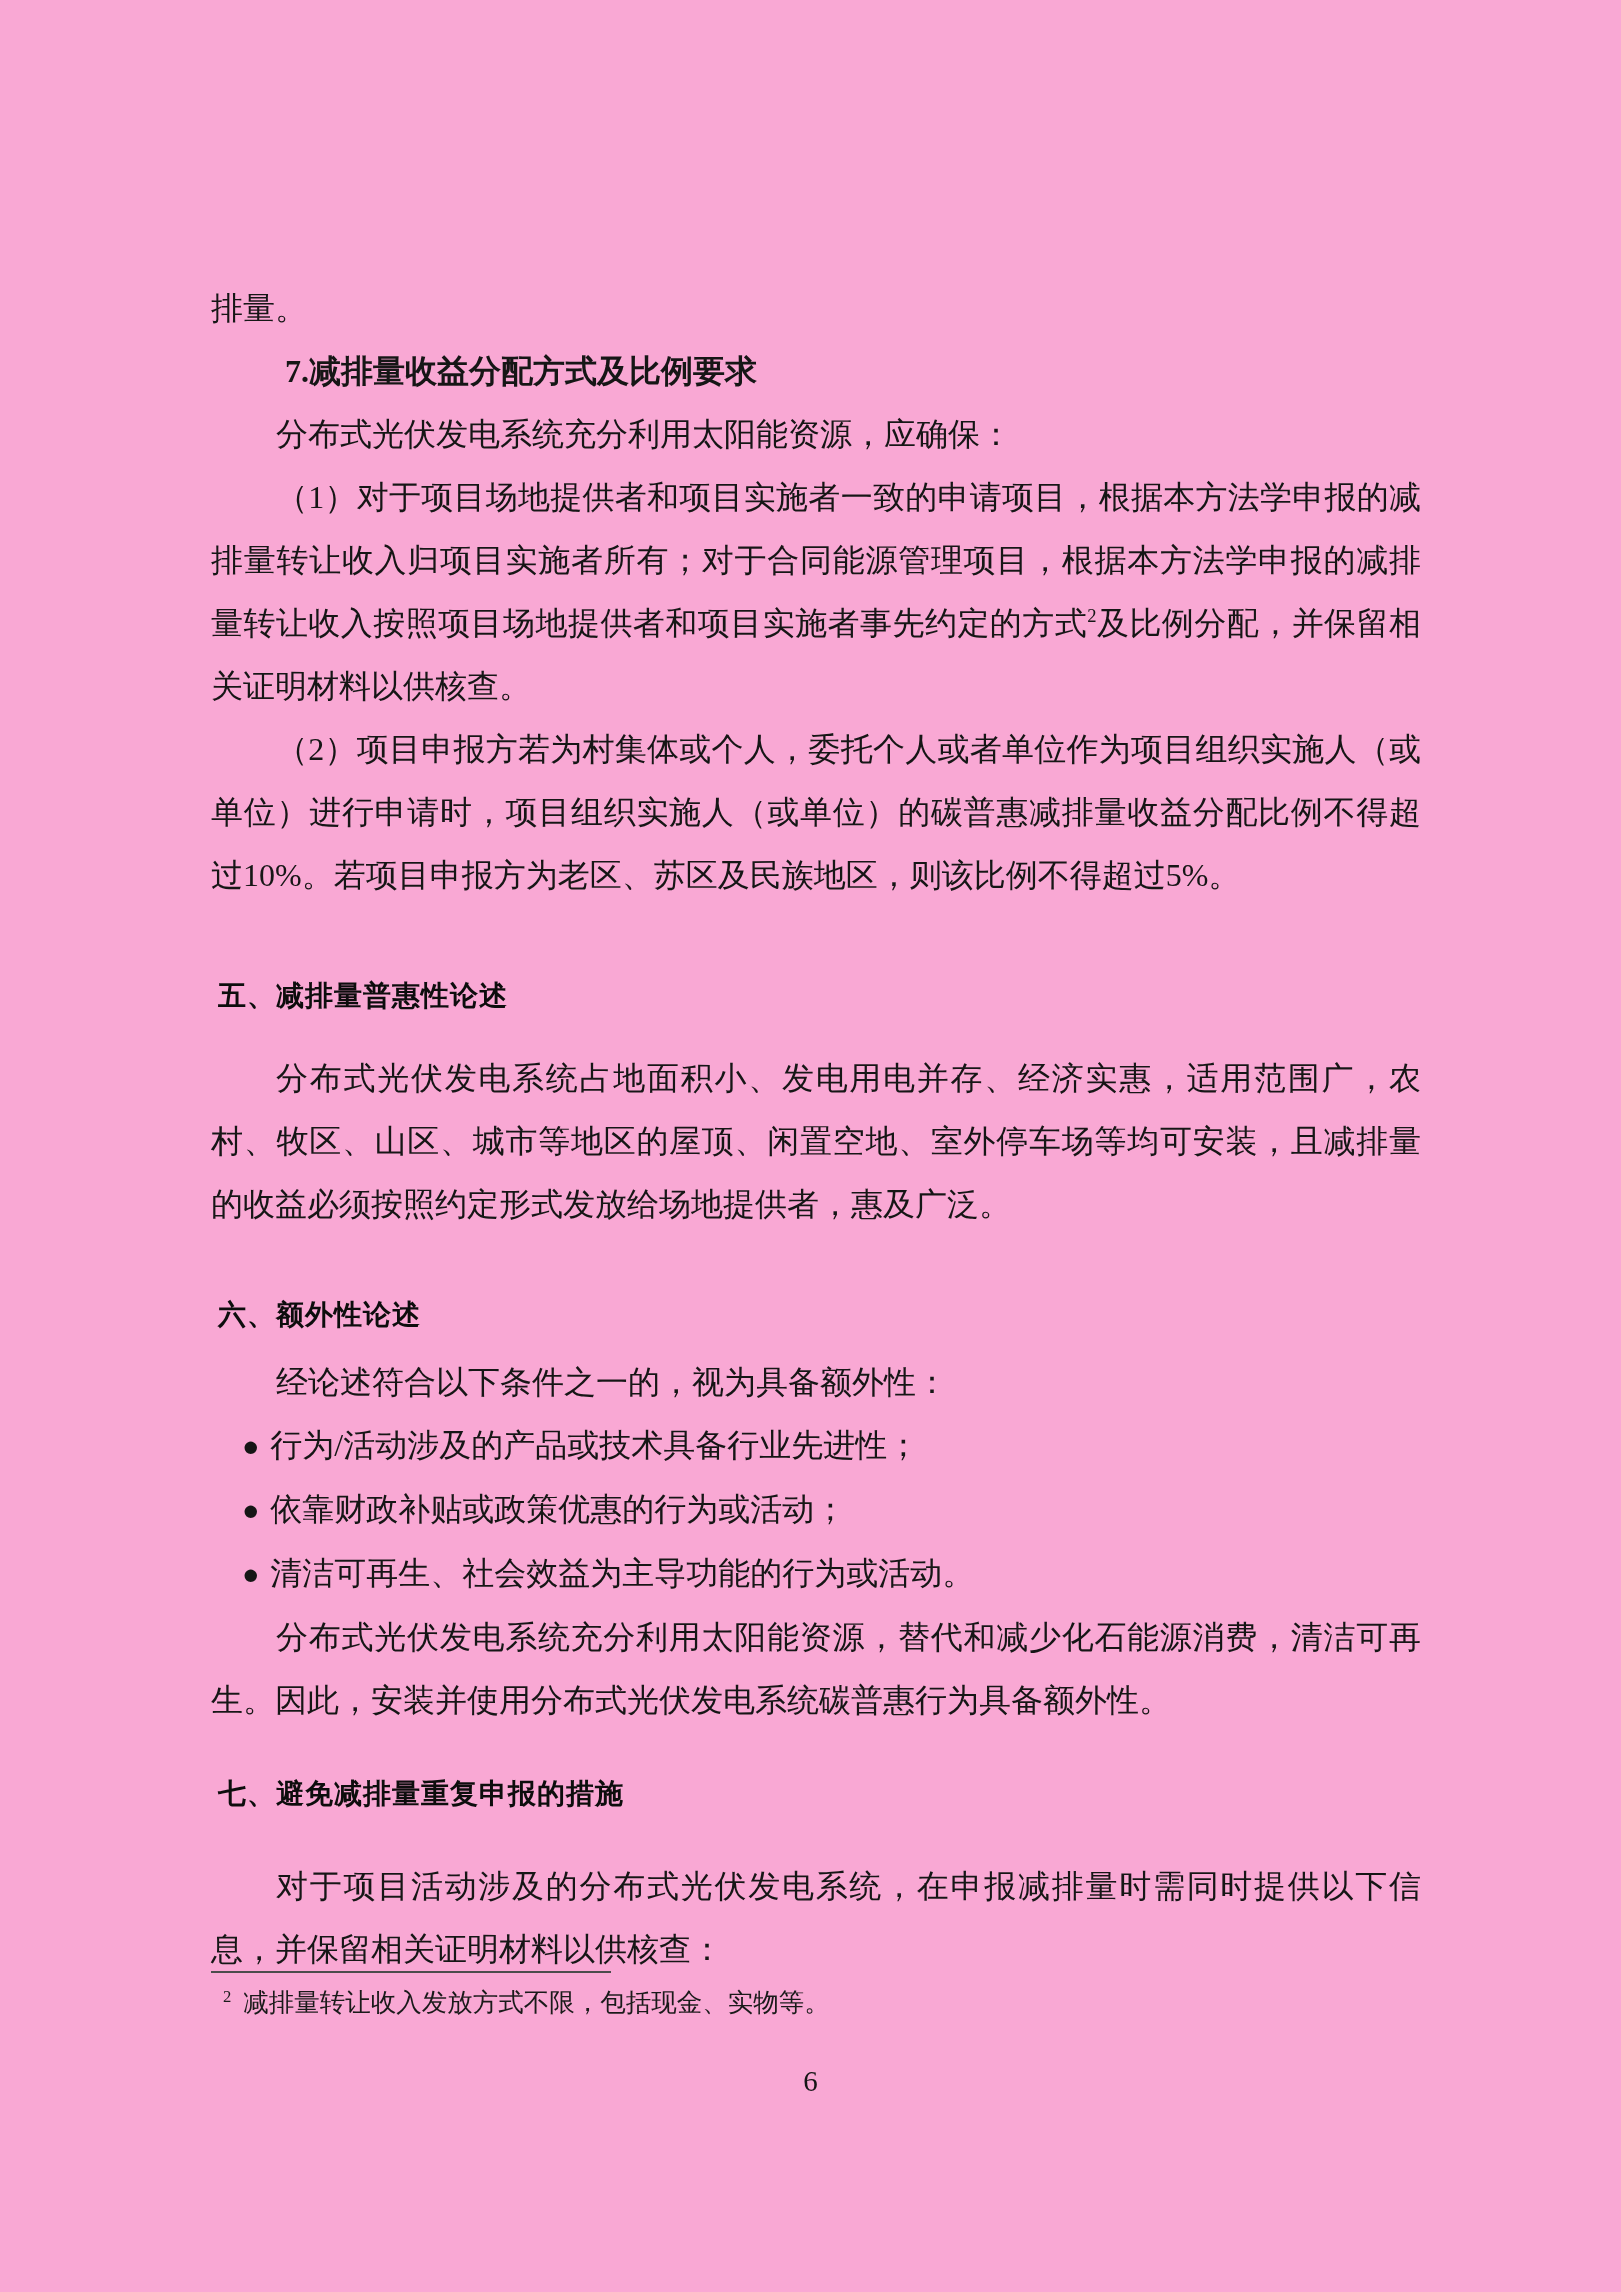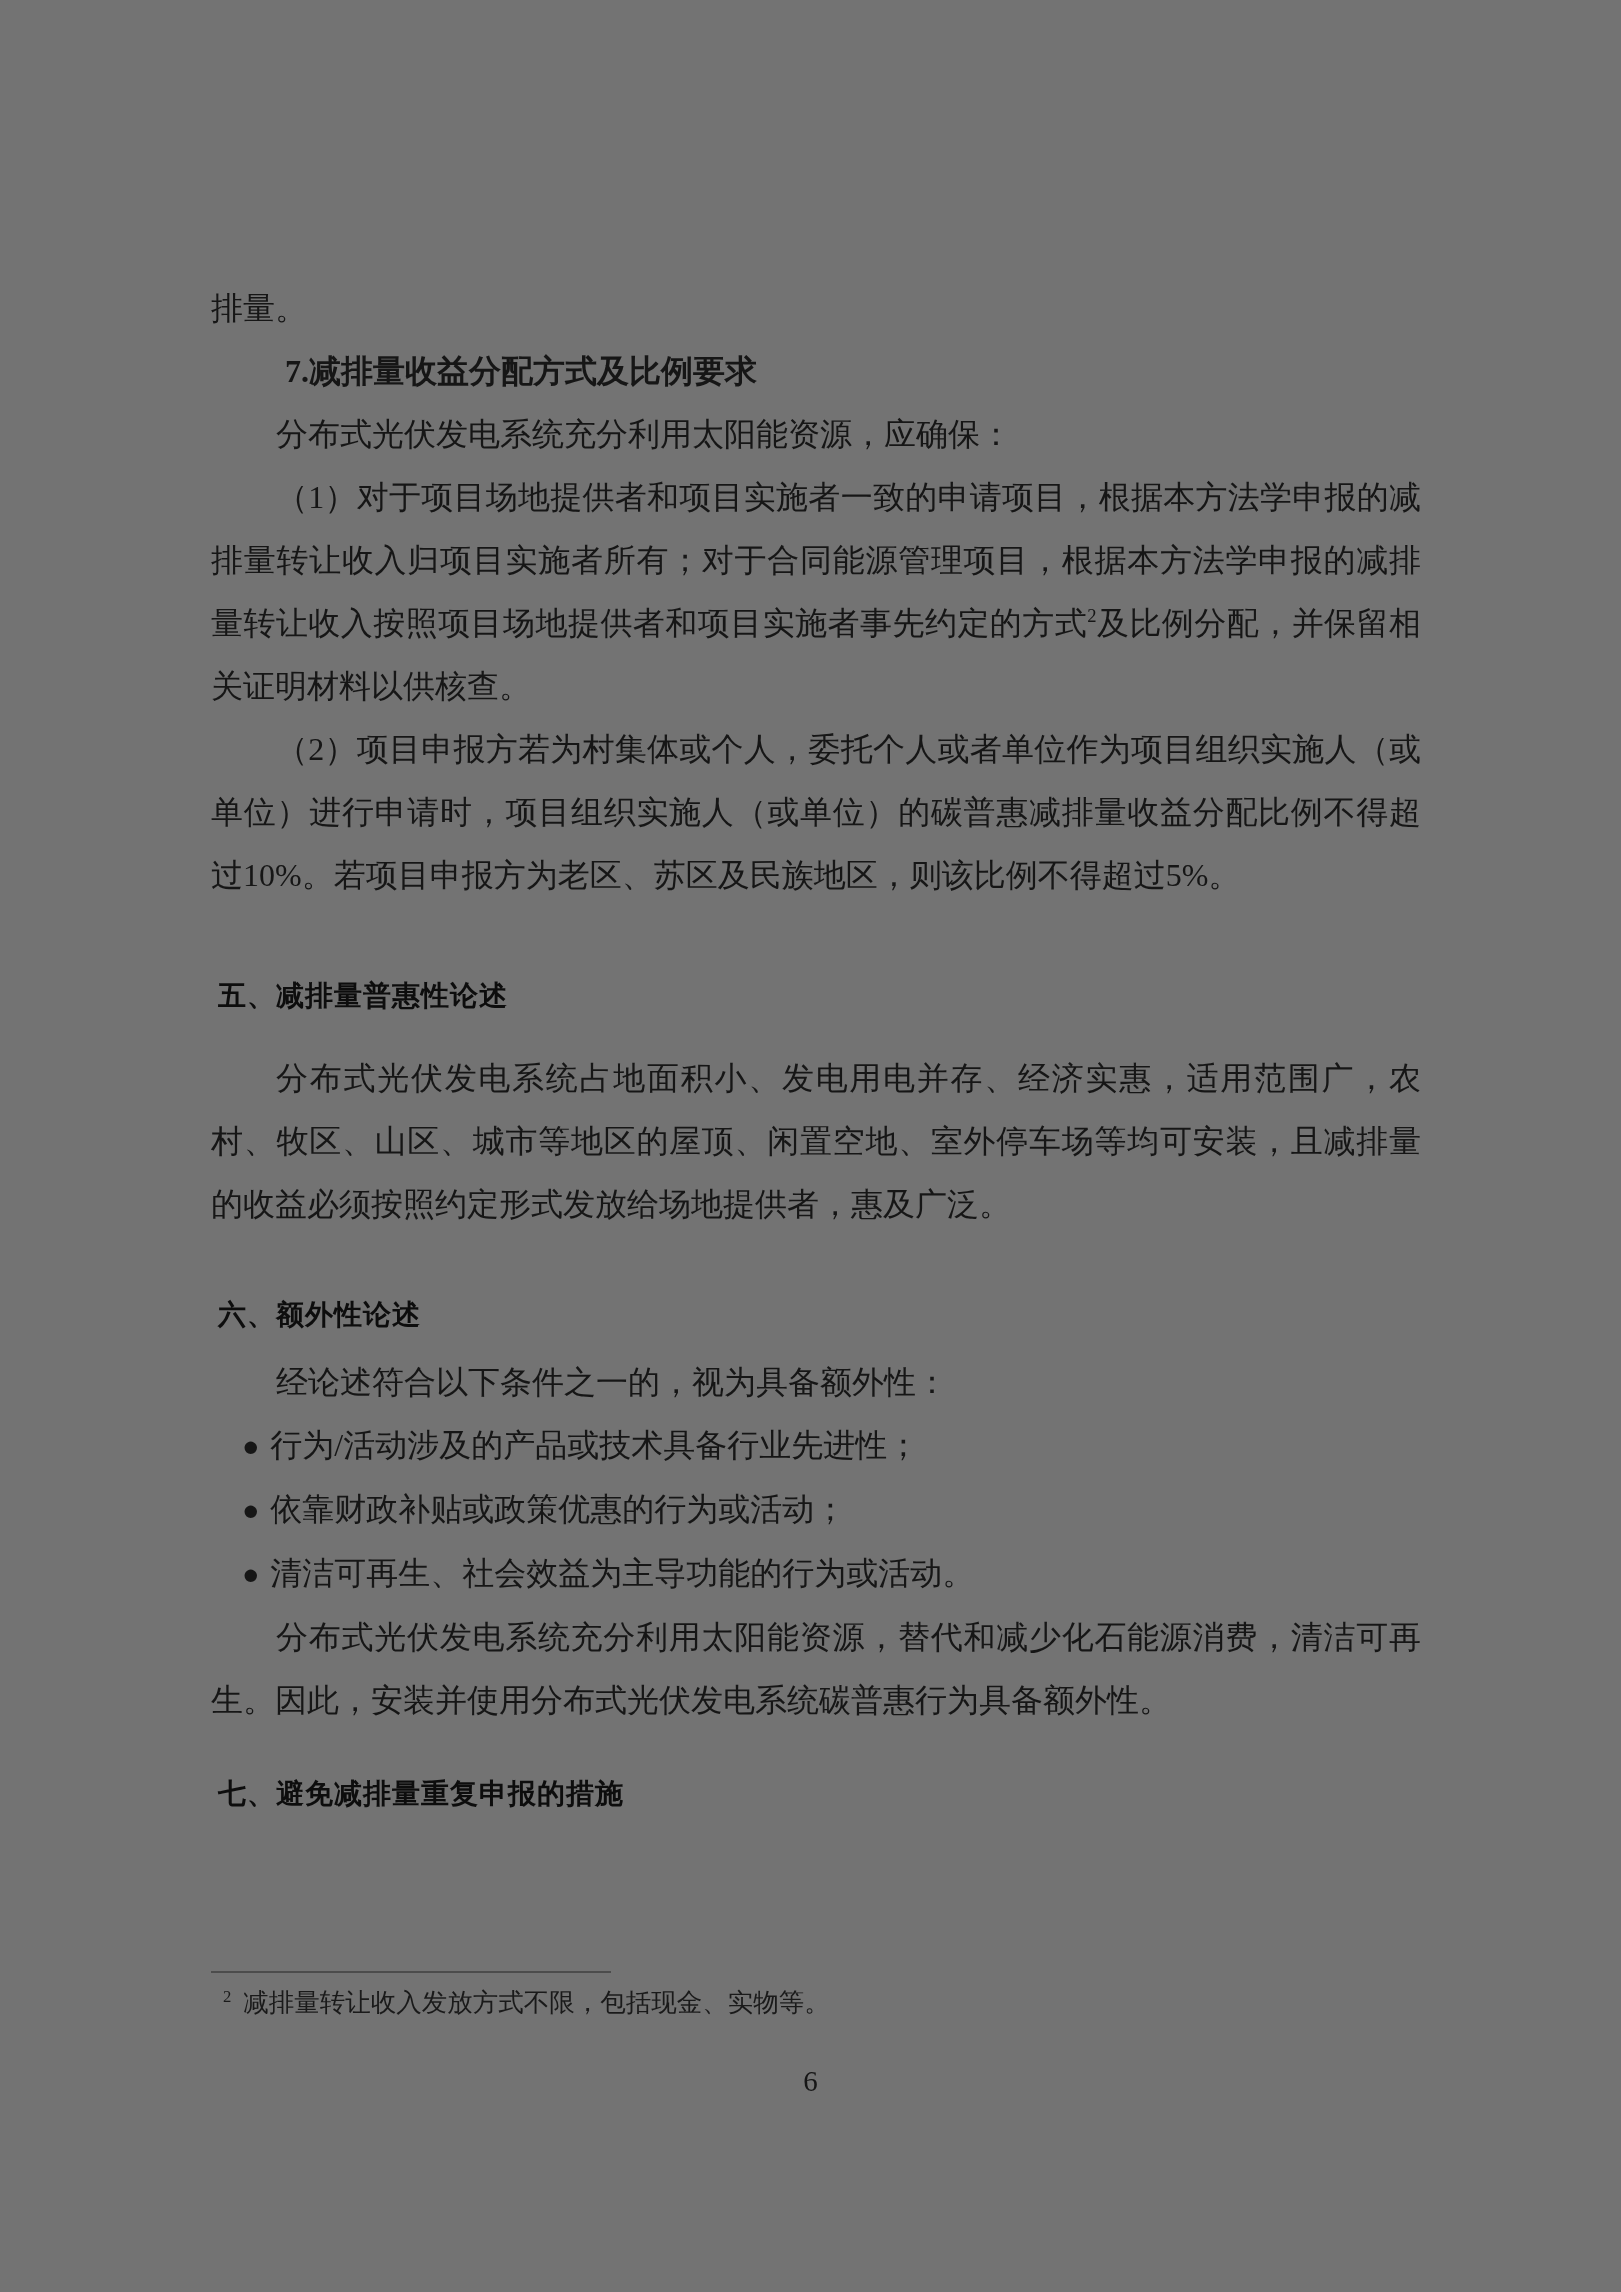--- a/index.html
+++ b/index.html
@@ -1,19 +1,19 @@
 <!DOCTYPE html>
 <html><head>
 <meta charset="utf-8">
 <style>
   html,body { margin:0; padding:0; background:#e8e8e8; }
   .page {
     position:relative;
     width:1621px; height:2293px;
-    background:#737373;
+    background:#f9a8d4;
     font-family:"Liberation Serif","DejaVu Serif",serif;
     color:#161616;
     overflow:hidden;
     margin:0 auto;
   }
   .content { position:absolute; left:211px; top:0; width:1210px; }
   .content p { margin:0; font-size:32px; line-height:63px; }
   .flow-start { margin-top:277px !important; }
   .indent { text-indent:65px; }
   .just { text-align:justify; text-justify:inter-character; }
@@ -69,20 +69,21 @@
     <p class="bullet-line"><span class="bullet-glyph">●</span><span>行为/活动涉及的产品或技术具备行业先进性；</span></p>
 
     <p class="bullet-line"><span class="bullet-glyph">●</span><span>依靠财政补贴或政策优惠的行为或活动；</span></p>
 
     <p class="bullet-line"><span class="bullet-glyph">●</span><span>清洁可再生、社会效益为主导功能的行为或活动。</span></p>
 
     <p class="indent just">分布式光伏发电系统充分利用太阳能资源，替代和减少化石能源消费，清洁可再生。因此，安装并使用分布式光伏发电系统碳普惠行为具备额外性。</p>
 
     <h2 class="sec-heading h7">七、避免减排量重复申报的措施</h2>
 
+    <p class="indent just">对于项目活动涉及的分布式光伏发电系统，在申报减排量时需同时提供以下信息，并保留相关证明材料以供核查：</p>
 
   </div>
 
   <div class="footnote">
     <div class="fn-divider"></div>
     <p class="fn-line"><sup class="fn-marker">2</sup><span>减排量转让收入发放方式不限，包括现金、实物等。</span></p>
   </div>
 
   <div class="page-number">6</div>
 

